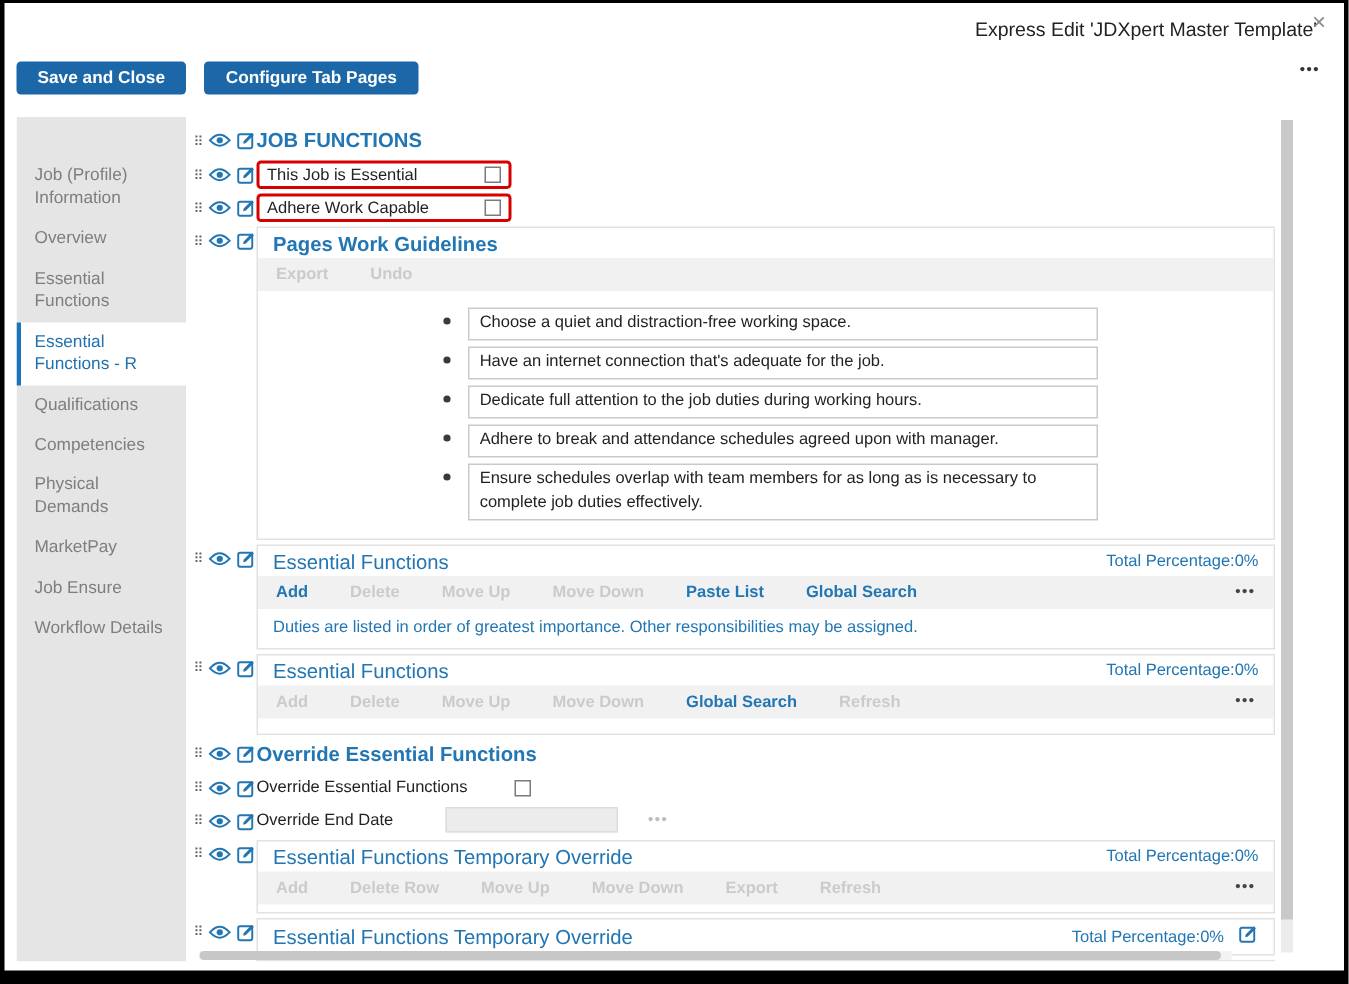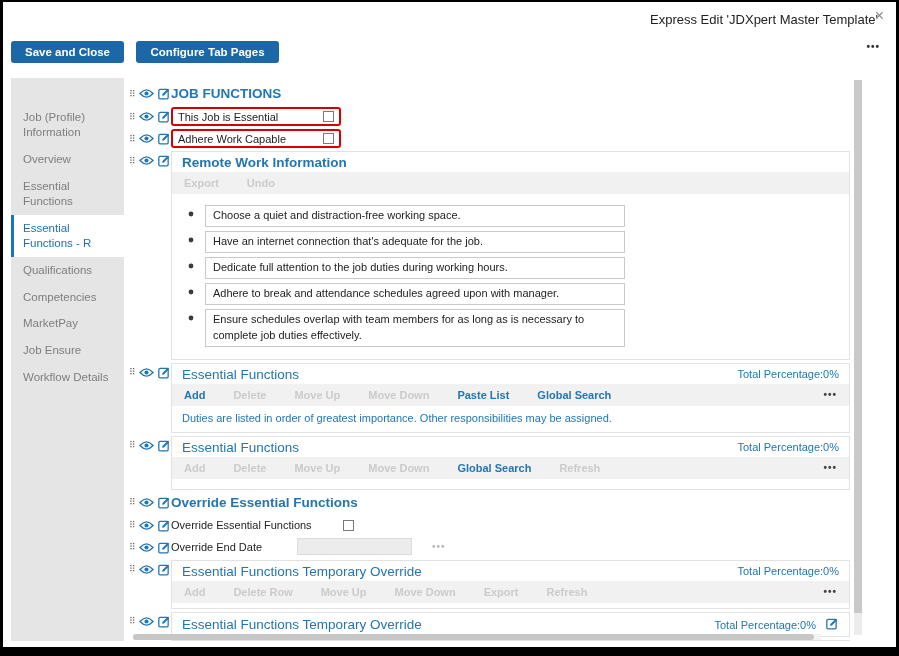--- a/index.html
+++ b/index.html
@@ -46,21 +46,21 @@
   .tb { font-size:11px; font-weight:bold; cursor:pointer; white-space:nowrap; }
   .tb.on  { color:#2276b3; }
   .tb.off { color:#cbcbcb; cursor:default; }
   .tb-more { margin-left:auto; color:#444; font-size:10px; font-weight:bold; letter-spacing:1px; cursor:pointer; }
 
   .sec-note { padding:6px 10px 8px 10px; font-size:11px; color:#2276b3; }
   .sec-gap  { height:10px; }
   .sec-gap-sm { height:5px; }
 
   .gl-list { padding:11px 10px 8px 10px; }
-  .gl-row { display:flex; align-items:flex-start; margin-bottom:4px; }
+  .gl-row { display:flex; align-items:flex-start; margin-bottom:4px;justify-content:center; }
   .gl-bullet { width:8px; height:8px; border-radius:50%; background:#3a3a3a; flex:none; margin:5px 10px 0 5px; transform:scale(.6); }
   .gl-input { border:1px solid #c9c9c9; background:#fff; font-size:11px; color:#222; line-height:1.45;
               padding:2px 7px; width:64%; min-height:19px; cursor:text; }
 
   .fld-row-label { font-size:11px; color:#222; line-height:19px; }
   .lbl-w1 { width:172px; flex:none; }
   .lbl-w2 { width:126px; flex:none; }
   .date-input { width:115px; height:17px; background:#ececec; border:1px solid #dcdcdc; font-size:11px; padding:0 4px; }
   .gray-more { color:#bdbdbd; font-size:10px; font-weight:bold; letter-spacing:1px; margin-left:20px; line-height:17px; cursor:pointer; }
 
@@ -87,20 +87,21 @@
 
   <div class="bodyarea">
 
     <div class="sidebar">
       <div class="side-item">Job (Profile) Information</div>
       <div class="side-item">Overview</div>
       <div class="side-item">Essential Functions</div>
       <div class="side-item active">Essential Functions - R</div>
       <div class="side-item">Qualifications</div>
       <div class="side-item">Competencies</div>
+      <div class="side-item">Physical Demands</div>
       <div class="side-item">MarketPay</div>
       <div class="side-item">Job Ensure</div>
       <div class="side-item">Workflow Details</div>
     </div>
 
     <div class="content">
 
       <div class="row">
         <span class="icon-trio">
             <span class="drag">⠿</span>
@@ -159,21 +160,21 @@
               <path d="M12 3C6.5 3 2.6 7.7 1.3 9c1.3 1.3 5.2 6 10.7 6s9.4-4.7 10.7-6C21.4 7.7 17.5 3 12 3z" fill="none" stroke="#2276b3" stroke-width="2.2"></path>
               <circle cx="12" cy="9" r="3.4" fill="#2276b3"></circle>
             </svg>
             <svg width="13" height="13" viewBox="0 0 16 16">
               <rect x="1" y="3" width="11.5" height="11.5" rx="1.5" fill="#fff" stroke="#2276b3" stroke-width="1.6"></rect>
               <path d="M5.5 10.8l1.8-.45 6.2-6.2c.3-.3.3-.8 0-1.1l-.7-.7c-.3-.3-.8-.3-1.1 0l-6.2 6.2-.4 1.8z" fill="#2276b3"></path>
             </svg>
           </span>
         <div class="secbox">
           <div class="sec-head">
-            <span class="sec-title" style="font-size:13.5px;font-weight:600">Remote Work Information</span>
+            <span class="sec-title" style="font-size:13.5px;font-weight:600">Pages Work Guidelines</span>
           </div>
           <div class="sec-toolbar">
             <span class="tb off">Export</span>
             <span class="tb off">Undo</span>
           </div>
           <div class="gl-list">
             <div class="gl-row">
               <span class="gl-bullet"></span>
               <div class="gl-input">Choose a quiet and distraction-free working space.</div>
             </div>

